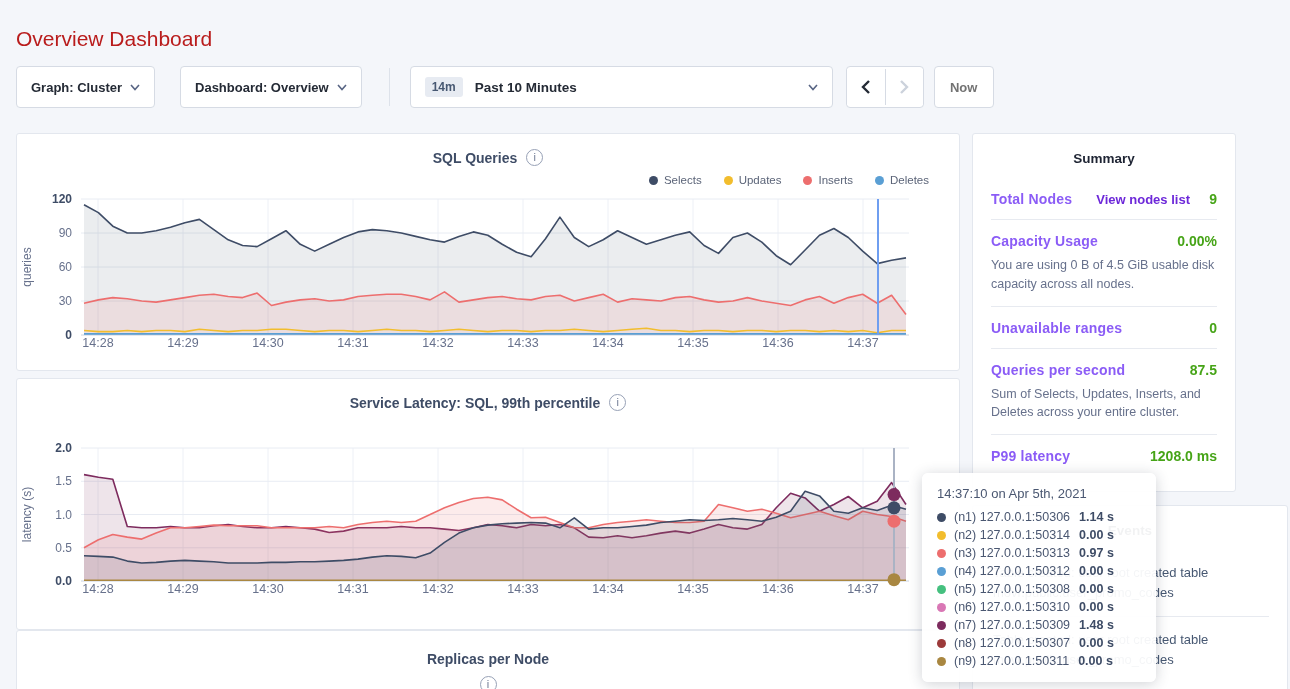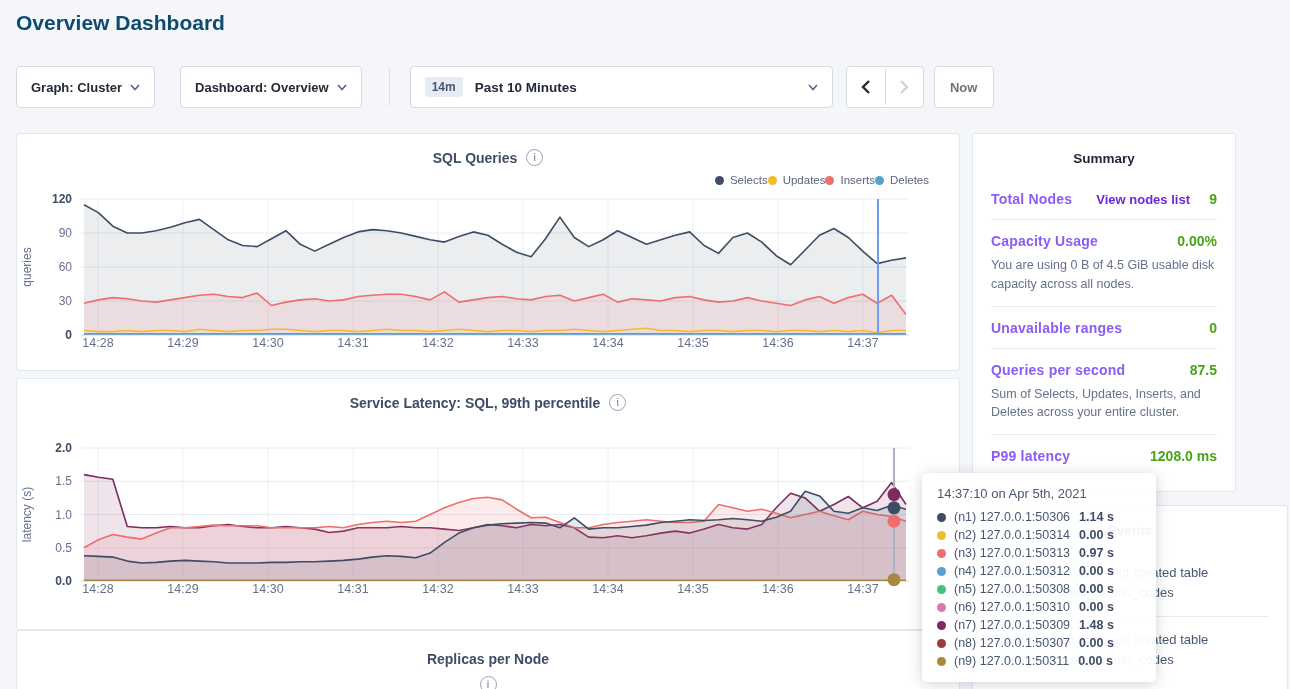--- a/index.html
+++ b/index.html
@@ -1,19 +1,19 @@
 <!DOCTYPE html>
 <html><head>
 <meta charset="utf-8">
 <style>
   * { margin:0; padding:0; box-sizing:border-box; }
   html,body { width:1290px; height:689px; overflow:hidden; }
   body { background:#f4f6fa; font-family:"Liberation Sans", sans-serif; color:#1e2433; position:relative; }
 
-  .page-title { position:absolute; left:16px; top:11px; font-size:21px; font-weight:700; color:#0c4a6e; }
+  .page-title { position:absolute; left:16px; top:27px; font-size:21px; font-weight:400; color:#b91c1c; }
 
   
   .toolbar { position:absolute; left:16px; top:68px; height:38px; display:flex; align-items:center; }
   .dd, .timerange, .navbtns, .now-btn {
     background:#fff; border:1px solid #d6dbe4; border-radius:4px; height:42px; display:flex; align-items:center;
   }
   .dd { padding:0 14px; gap:8px; cursor:pointer; }
   .dd-label { font-size:13px; font-weight:bold; color:#242a35; }
   .chev { width:10px; height:7px; }
   .tb-divider { width:1px; height:38px; background:#dde2ea; margin:0 0 0 27px; }
@@ -33,21 +33,21 @@
   #panel-replicas { left:16px; top:630px; width:944px; height:130px; }
   #panel-summary  { left:972px; top:133px; width:264px; height:359px; }
   #panel-events   { left:972px; top:505px; width:316px; height:300px; }
 
   .chart-head { display:flex; align-items:center; justify-content:center; gap:9px; padding-top:15px; }
   #panel-replicas .chart-head { padding-top:20px;flex-direction:column; }
   .chart-title { font-size:14px; font-weight:bold; color:#3e4c66; }
   .info-icon { width:17px; height:17px; border:1px solid #97a1b6; border-radius:50%; color:#707b94;
     font-size:11px; line-height:15px; text-align:center; display:inline-block; cursor:pointer; background:#fff; }
 
-  .legend { position:absolute; top:40px; right:30px; display:flex; }
+  .legend { position:absolute; top:40px; right:30px; display:flex; gap:22px; }
   .legend-item { display:flex; align-items:center; gap:6px; cursor:pointer; }
   .legend-dot { width:9px; height:9px; border-radius:50%; }
   .legend-label { font-size:11.5px; color:#5b6478; }
 
   .chart-svg { position:absolute; left:0; top:52px; }
   svg text { font-family:"Liberation Sans", sans-serif; }
 
   
   .side-inner { padding:17px 18px 0 18px; }
   .side-title { text-align:center; font-size:13.5px; font-weight:bold; color:#1e2433; margin-bottom:12px; }

